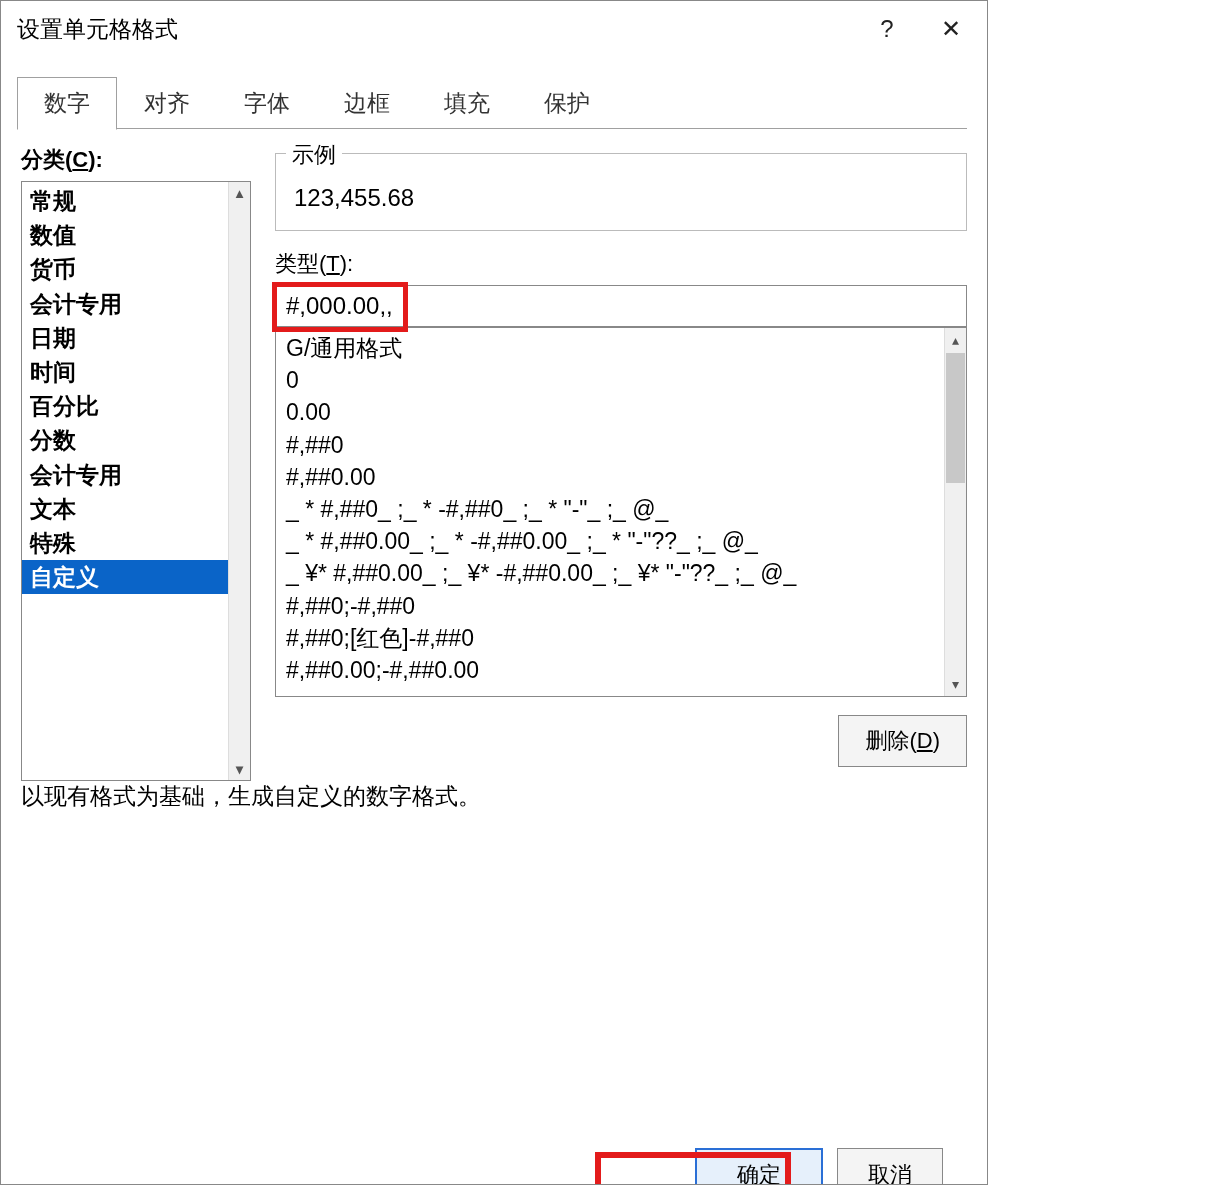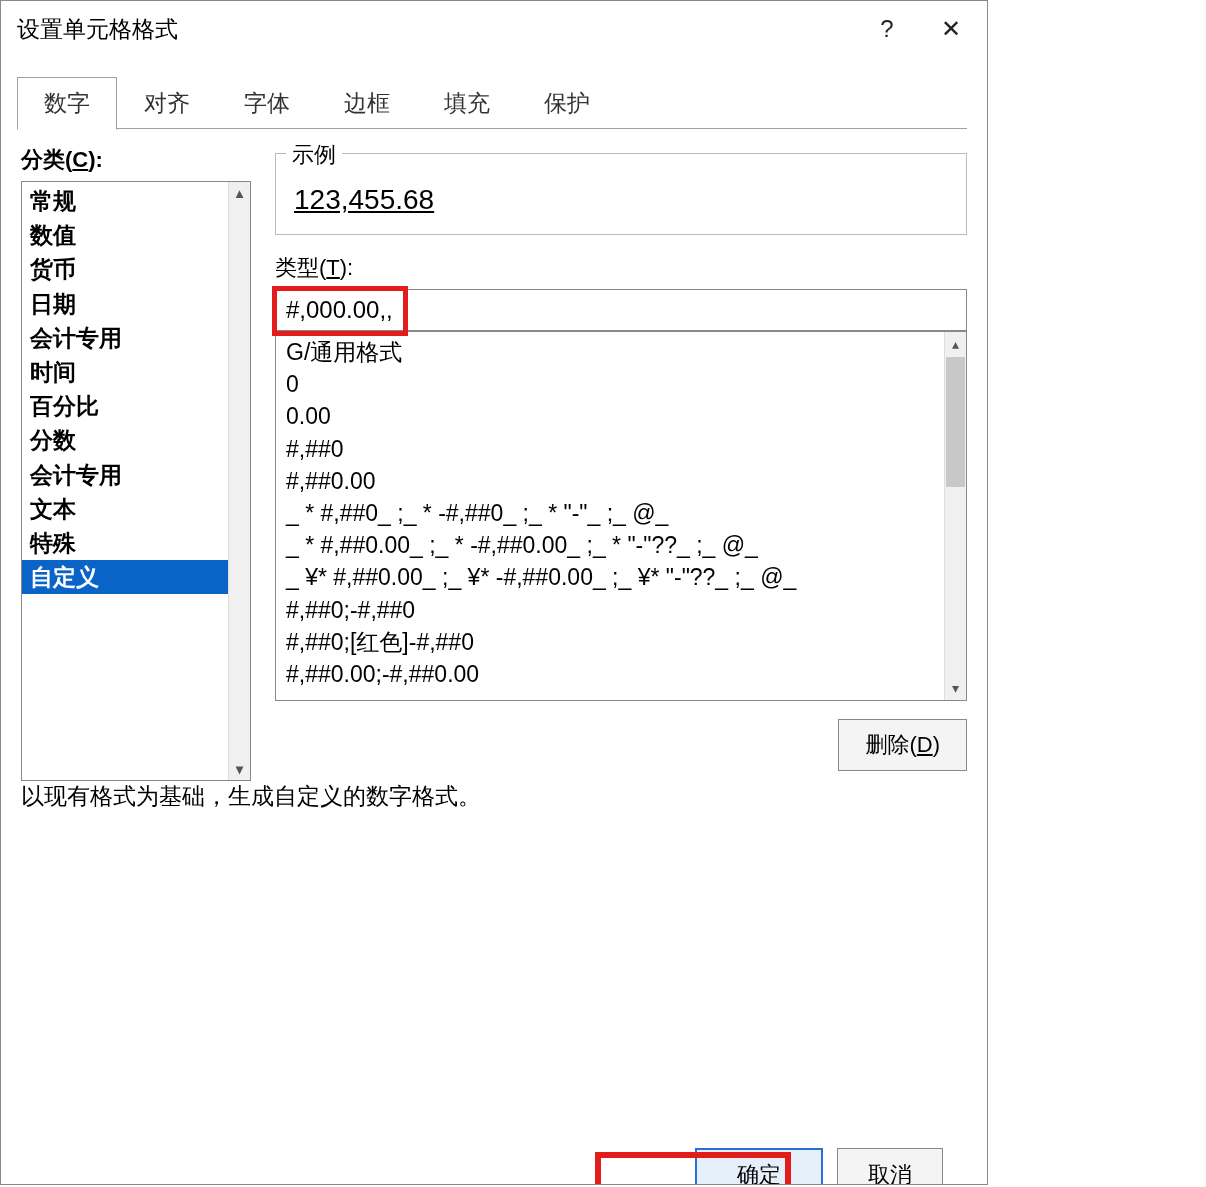--- a/index.html
+++ b/index.html
@@ -108,21 +108,21 @@
     margin-top: 8px;
     margin-bottom: 18px;
   }
   .sample-box .legend {
     position: absolute;
     top: -14px; left: 10px;
     background: #fff;
     padding: 0 6px;
     font-size: 22px;
   }
-  .sample-val { font-size: 28px; text-decoration: underline; }
+  .sample-val { font-size: 24px; }
   .type-input-wrap {
     border: 1px solid #888;
     position: relative;
   }
   .type-input {
     width: 100%;
     border: none;
     outline: none;
     font-size: 24px;
     padding: 6px 10px;
@@ -243,22 +243,22 @@
     <div class="row1">
       <div class="col-cat">
         <div class="label">
           <span>分类(</span><u>C</u><span>):</span>
         </div>
         <div class="cat-box">
           <div class="cat-list" id="cat-list">
               <div class="cat-item">常规</div>
               <div class="cat-item">数值</div>
               <div class="cat-item">货币</div>
+              <div class="cat-item">会计专用</div>
               <div class="cat-item">日期</div>
-              <div class="cat-item">会计专用</div>
               <div class="cat-item">时间</div>
               <div class="cat-item">百分比</div>
               <div class="cat-item">分数</div>
               <div class="cat-item">会计专用</div>
               <div class="cat-item">文本</div>
               <div class="cat-item">特殊</div>
               <div class="cat-item selected">自定义</div>
             </div>
           <div class="scrollbar">
             <div class="sb-arrow">▴</div>

